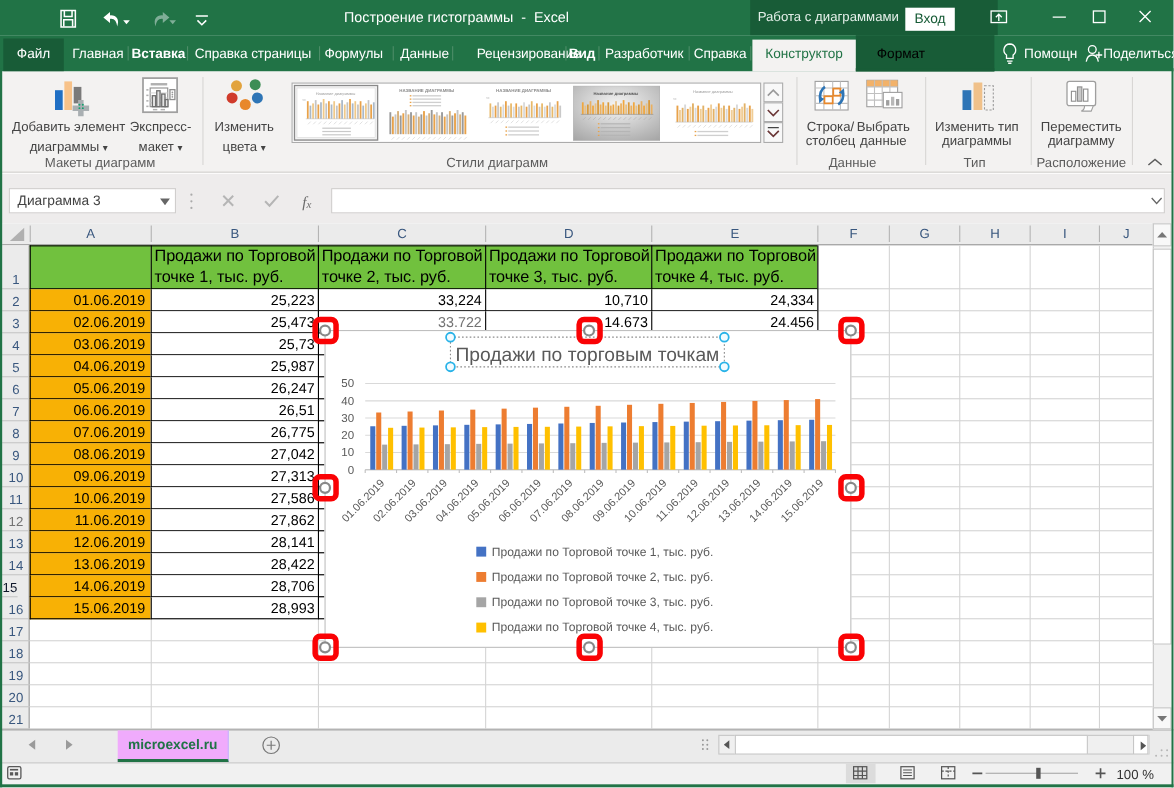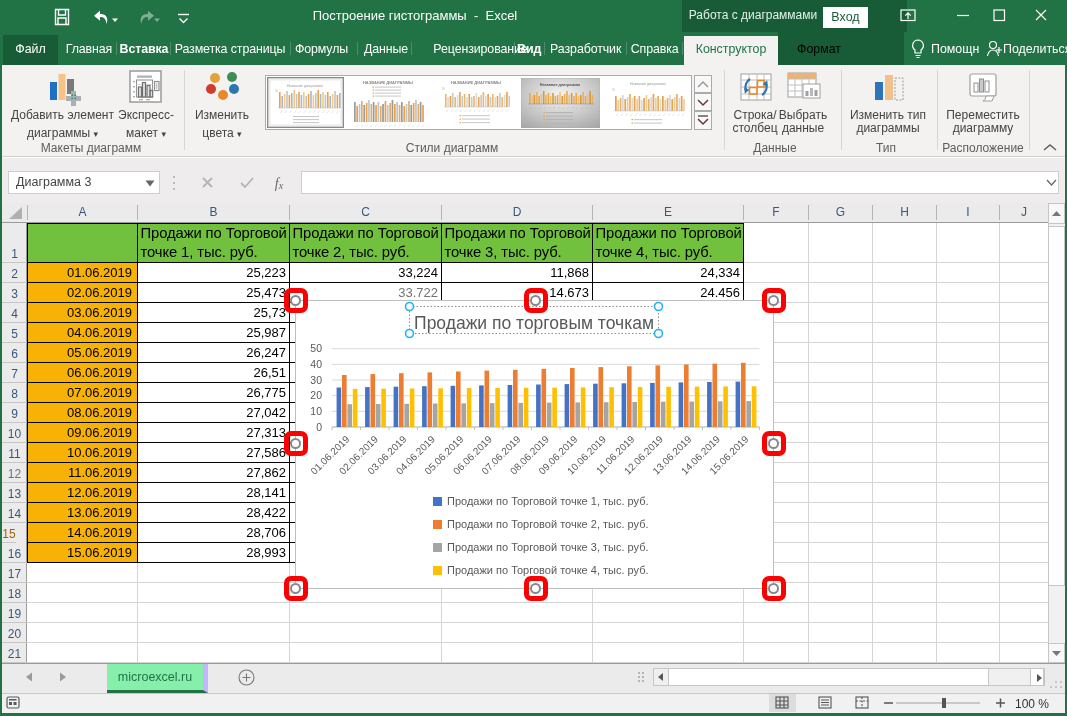--- a/index.html
+++ b/index.html
@@ -46,21 +46,21 @@
 <rect x="99" y="4" width="10.5" height="10.5"></rect>
 <path d="M141 4 l10 10 M151 4 l-10 10"></path>
 </g>
 </svg>
 <div class="abs tabrow"></div>
 <div class="abs" style="left:778px;top:32px;width:126px;height:33px;background:#185c37;"></div>
 <div class="abs" style="left:3px;top:35px;width:55px;height:30px;background:#185c37;"></div>
 <div class="abs" style="left:3px;top:42px;width:55px;text-align:center;color:#fff;font-size:12.4px;">Файл</div>
 <div class="abs tabtxt" style="left:89px;top:42px;transform:translateX(-50%);white-space:nowrap;">Главная</div>
 <div class="abs tabtxt" style="left:144px;top:42px;transform:translateX(-50%);white-space:nowrap;font-weight:bold;">Вставка</div>
-<div class="abs tabtxt" style="left:230px;top:42px;transform:translateX(-50%);white-space:nowrap;">Разметка страницы</div>
+<div class="abs tabtxt" style="left:230px;top:42px;transform:translateX(-50%);white-space:nowrap;">Справка страницы</div>
 <div class="abs tabtxt" style="left:321.5px;top:42px;transform:translateX(-50%);white-space:nowrap;">Формулы</div>
 <div class="abs tabtxt" style="left:386px;top:42px;transform:translateX(-50%);white-space:nowrap;">Данные</div>
 <div class="abs tabtxt" style="left:464.5px;top:42px;transform:translateX(-50%);white-space:nowrap;margin-left:16px;">Рецензирование</div>
 <div class="abs tabtxt" style="left:529.2px;top:42px;transform:translateX(-50%);white-space:nowrap;font-weight:bold;">Вид</div>
 <div class="abs tabtxt" style="left:585.7px;top:42px;transform:translateX(-50%);white-space:nowrap;">Разработчик</div>
 <div class="abs tabtxt" style="left:654.7px;top:42px;transform:translateX(-50%);white-space:nowrap;">Справка</div>
 <div class="abs" style="left:116px;top:42px;width:1px;height:13px;background:#4d8d68;"></div>
 <div class="abs" style="left:170px;top:42px;width:1px;height:13px;background:#4d8d68;"></div>
 <div class="abs" style="left:289.5px;top:42px;width:1px;height:13px;background:#4d8d68;"></div>
 <div class="abs" style="left:357px;top:42px;width:1px;height:13px;background:#4d8d68;"></div>
@@ -514,21 +514,21 @@
 <div class="abs" style="left:2px;top:323px;width:25px;height:20px;border-bottom:1px solid #c6c6c6;font-size:12px;color:#39577e;text-align:center;display:flex;align-items:flex-end;justify-content:center;padding-bottom:1px;">5</div>
 <div class="abs" style="left:2px;top:343px;width:25px;height:20px;border-bottom:1px solid #c6c6c6;font-size:12px;color:#39577e;text-align:center;display:flex;align-items:flex-end;justify-content:center;padding-bottom:1px;">6</div>
 <div class="abs" style="left:2px;top:363px;width:25px;height:20px;border-bottom:1px solid #c6c6c6;font-size:12px;color:#39577e;text-align:center;display:flex;align-items:flex-end;justify-content:center;padding-bottom:1px;">7</div>
 <div class="abs" style="left:2px;top:383px;width:25px;height:20px;border-bottom:1px solid #c6c6c6;font-size:12px;color:#39577e;text-align:center;display:flex;align-items:flex-end;justify-content:center;padding-bottom:1px;">8</div>
 <div class="abs" style="left:2px;top:403px;width:25px;height:20px;border-bottom:1px solid #c6c6c6;font-size:12px;color:#39577e;text-align:center;display:flex;align-items:flex-end;justify-content:center;padding-bottom:1px;">9</div>
 <div class="abs" style="left:2px;top:423px;width:25px;height:20px;border-bottom:1px solid #c6c6c6;font-size:12px;color:#39577e;text-align:center;display:flex;align-items:flex-end;justify-content:center;padding-bottom:1px;">10</div>
 <div class="abs" style="left:2px;top:443px;width:25px;height:20px;border-bottom:1px solid #c6c6c6;font-size:12px;color:#39577e;text-align:center;display:flex;align-items:flex-end;justify-content:center;padding-bottom:1px;">11</div>
 <div class="abs" style="left:2px;top:463px;width:25px;height:20px;border-bottom:1px solid #c6c6c6;font-size:12px;color:#737373;text-align:center;display:flex;align-items:flex-end;justify-content:center;padding-bottom:1px;">12</div>
 <div class="abs" style="left:2px;top:483px;width:25px;height:20px;border-bottom:1px solid #c6c6c6;font-size:12px;color:#39577e;text-align:center;display:flex;align-items:flex-end;justify-content:center;padding-bottom:1px;">13</div>
 <div class="abs" style="left:2px;top:503px;width:25px;height:20px;border-bottom:1px solid #c6c6c6;font-size:12px;color:#39577e;text-align:center;display:flex;align-items:flex-end;justify-content:center;padding-bottom:1px;">14</div>
-<div class="abs" style="left:2px;top:523px;width:14px;height:20px;border-bottom:1px solid #c6c6c6;font-size:12px;color:#a16207;text-align:center;display:flex;align-items:flex-end;justify-content:center;padding-bottom:1px;">15</div>
+<div class="abs" style="left:2px;top:523px;width:14px;height:20px;border-bottom:1px solid #c6c6c6;font-size:12px;color:#0f172a;text-align:center;display:flex;align-items:flex-end;justify-content:center;padding-bottom:1px;">15</div>
 <div class="abs" style="left:2px;top:543px;width:25px;height:20px;border-bottom:1px solid #c6c6c6;font-size:12px;color:#39577e;text-align:center;display:flex;align-items:flex-end;justify-content:center;padding-bottom:1px;">16</div>
 <div class="abs" style="left:2px;top:563px;width:25px;height:20px;border-bottom:1px solid #c6c6c6;font-size:12px;color:#39577e;text-align:center;display:flex;align-items:flex-end;justify-content:center;padding-bottom:1px;">17</div>
 <div class="abs" style="left:2px;top:583px;width:25px;height:20px;border-bottom:1px solid #c6c6c6;font-size:12px;color:#39577e;text-align:center;display:flex;align-items:flex-end;justify-content:center;padding-bottom:1px;">18</div>
 <div class="abs" style="left:2px;top:603px;width:25px;height:20px;border-bottom:1px solid #c6c6c6;font-size:12px;color:#39577e;text-align:left;display:flex;align-items:flex-end;justify-content:center;padding-bottom:1px;">19</div>
 <div class="abs" style="left:2px;top:623px;width:25px;height:20px;border-bottom:1px solid #c6c6c6;font-size:12px;color:#39577e;text-align:center;display:flex;align-items:flex-end;justify-content:center;padding-bottom:1px;">20</div>
 <div class="abs" style="left:2px;top:643px;width:25px;height:20px;border-bottom:1px solid #c6c6c6;font-size:12px;color:#39577e;text-align:center;display:flex;align-items:flex-end;justify-content:center;padding-bottom:1px;">21</div>
 <div class="abs" style="left:27px;top:262px;width:1021px;height:1px;background:#d4d4d4;"></div>
 <div class="abs" style="left:27px;top:282px;width:1021px;height:1px;background:#d4d4d4;"></div>
 <div class="abs" style="left:27px;top:302px;width:1021px;height:1px;background:#d4d4d4;"></div>
 <div class="abs" style="left:27px;top:322px;width:1021px;height:1px;background:#d4d4d4;"></div>
@@ -589,21 +589,21 @@
 <div class="abs" style="left:137px;top:403px;width:152px;height:20px;background:#fff;border-left:1px solid #000;border-bottom:1px solid #000;font-size:13px;color:#000;text-align:right;line-height:19px;padding-right:3px;">27,042</div>
 <div class="abs" style="left:137px;top:423px;width:152px;height:20px;background:#fff;border-left:1px solid #000;border-bottom:1px solid #000;font-size:13px;color:#000;text-align:right;line-height:19px;padding-right:3px;">27,313</div>
 <div class="abs" style="left:137px;top:443px;width:152px;height:20px;background:#fff;border-left:1px solid #000;border-bottom:1px solid #000;font-size:13px;color:#000;text-align:right;line-height:19px;padding-right:3px;">27,586</div>
 <div class="abs" style="left:137px;top:463px;width:152px;height:20px;background:#fff;border-left:1px solid #000;border-bottom:1px solid #000;font-size:13px;color:#000;text-align:right;line-height:19px;padding-right:3px;">27,862</div>
 <div class="abs" style="left:137px;top:483px;width:152px;height:20px;background:#fff;border-left:1px solid #000;border-bottom:1px solid #000;font-size:13px;color:#000;text-align:right;line-height:19px;padding-right:3px;">28,141</div>
 <div class="abs" style="left:137px;top:503px;width:152px;height:20px;background:#fff;border-left:1px solid #000;border-bottom:1px solid #000;font-size:13px;color:#000;text-align:right;line-height:19px;padding-right:3px;">28,422</div>
 <div class="abs" style="left:137px;top:523px;width:152px;height:20px;background:#fff;border-left:1px solid #000;border-bottom:1px solid #000;font-size:13px;color:#000;text-align:right;line-height:19px;padding-right:3px;">28,706</div>
 <div class="abs" style="left:137px;top:543px;width:152px;height:20px;background:#fff;border-left:1px solid #000;border-bottom:1px solid #000;font-size:13px;color:#000;text-align:right;line-height:19px;padding-right:3px;">28,993</div>
 <div class="abs" style="left:289px;top:263px;width:152px;height:20px;background:#fff;border-left:1px solid #000;border-bottom:1px solid #000;font-size:13px;color:#000;text-align:right;line-height:19px;padding-right:3px;">33,224</div>
 <div class="abs" style="left:289px;top:283px;width:152px;height:20px;background:#fff;border-left:1px solid #000;border-bottom:1px solid #000;font-size:13px;color:#737373;text-align:right;line-height:19px;padding-right:3px;">33.722</div>
-<div class="abs" style="left:441px;top:263px;width:151px;height:20px;background:#fff;border-left:1px solid #000;border-bottom:1px solid #000;font-size:13px;color:#000;text-align:right;line-height:19px;padding-right:3px;">11,868</div>
+<div class="abs" style="left:441px;top:263px;width:151px;height:20px;background:#fff;border-left:1px solid #000;border-bottom:1px solid #000;font-size:13px;color:#000;text-align:right;line-height:19px;padding-right:3px;">10,710</div>
 <div class="abs" style="left:441px;top:283px;width:151px;height:20px;background:#fff;border-left:1px solid #000;border-bottom:1px solid #000;font-size:13px;color:#000;text-align:right;line-height:19px;padding-right:3px;">14.673</div>
 <div class="abs" style="left:592px;top:263px;width:151px;height:20px;background:#fff;border-left:1px solid #000;border-bottom:1px solid #000;font-size:13px;color:#000;text-align:right;line-height:19px;padding-right:3px;">24,334</div>
 <div class="abs" style="left:592px;top:283px;width:151px;height:20px;background:#fff;border-left:1px solid #000;border-bottom:1px solid #000;font-size:13px;color:#000;text-align:right;line-height:19px;padding-right:3px;">24.456</div>
 <div class="abs" style="left:743px;top:223px;width:1px;height:340px;background:#000;"></div>
 <div class="abs" style="left:289px;top:223px;width:1px;height:340px;background:#000;"></div>
 <div class="abs" style="left:289px;top:302px;width:6px;height:1px;background:#000;"></div>
 <div class="abs" style="left:289px;top:322px;width:6px;height:1px;background:#000;"></div>
 <div class="abs" style="left:289px;top:342px;width:6px;height:1px;background:#000;"></div>
 <div class="abs" style="left:289px;top:362px;width:6px;height:1px;background:#000;"></div>
 <div class="abs" style="left:289px;top:382px;width:6px;height:1px;background:#000;"></div>
@@ -751,21 +751,21 @@
 <div class="abs" style="left:284px;top:576px;width:24px;height:25px;border:5px solid #fa0204;border-radius:7px;z-index:41;"></div>
 <div class="abs" style="left:529.5px;top:582.5px;width:11px;height:11px;background:#fff;border:2px solid #898989;border-radius:50%;z-index:40;"></div>
 <div class="abs" style="left:524px;top:576px;width:24px;height:25px;border:5px solid #fa0204;border-radius:7px;z-index:41;"></div>
 <div class="abs" style="left:767.5px;top:582.5px;width:11px;height:11px;background:#fff;border:2px solid #898989;border-radius:50%;z-index:40;"></div>
 <div class="abs" style="left:762px;top:576px;width:24px;height:25px;border:5px solid #fa0204;border-radius:7px;z-index:41;"></div>
 <div class="abs" style="left:0px;top:663px;width:1067px;height:30px;background:#ebebeb;border-top:1px solid #9a9a9a;"></div>
 <svg class="abs" style="left:22px;top:671px;" width="60" height="12" viewBox="0 0 60 12">
 <path d="M10 1.5 l-6 4.5 l6 4.5 z" fill="#9a9a9a"></path>
 <path d="M38 1.5 l6 4.5 l-6 4.5 z" fill="#9a9a9a"></path>
 </svg>
-<div class="abs" style="left:107px;top:664px;width:101px;height:29px;background:#86efac;border-right:5px solid #c4b5fd;border-bottom:3px solid #217346;font-size:12.5px;color:#217346;font-weight:normal;text-align:center;line-height:26px;">microexcel.ru</div>
+<div class="abs" style="left:107px;top:664px;width:101px;height:29px;background:#f0abfc;border-right:1px solid #c4b5fd;border-bottom:3px solid #217346;font-size:12.5px;color:#217346;font-weight:bold;text-align:center;line-height:26px;">microexcel.ru</div>
 <svg class="abs" style="left:238px;top:669px;" width="17" height="17" viewBox="0 0 17 17">
 <circle cx="8.5" cy="8.5" r="7.5" fill="none" stroke="#787878" stroke-width="1.1"></circle>
 <path d="M8.5 4.5 v8 M4.5 8.5 h8" stroke="#787878" stroke-width="1.1"></path>
 </svg>
 <svg class="abs" style="left:637px;top:671px;" width="8" height="12" viewBox="0 0 8 12">
     <circle cx="2" cy="2" r="0.9" fill="#999"></circle>
     <circle cx="2" cy="6" r="0.9" fill="#999"></circle>
     <circle cx="2" cy="10" r="0.9" fill="#999"></circle>
     <circle cx="6" cy="2" r="0.9" fill="#999"></circle>
     <circle cx="6" cy="6" r="0.9" fill="#999"></circle>

